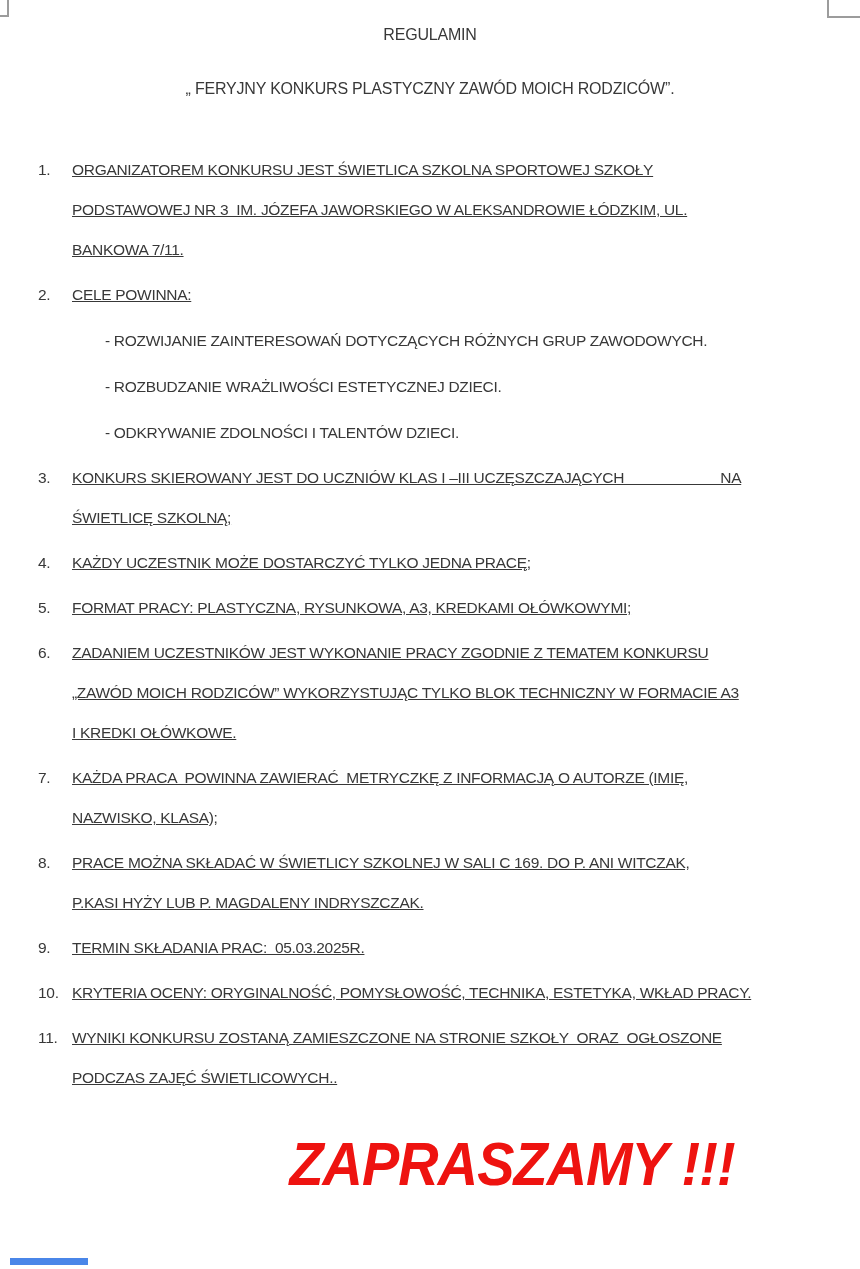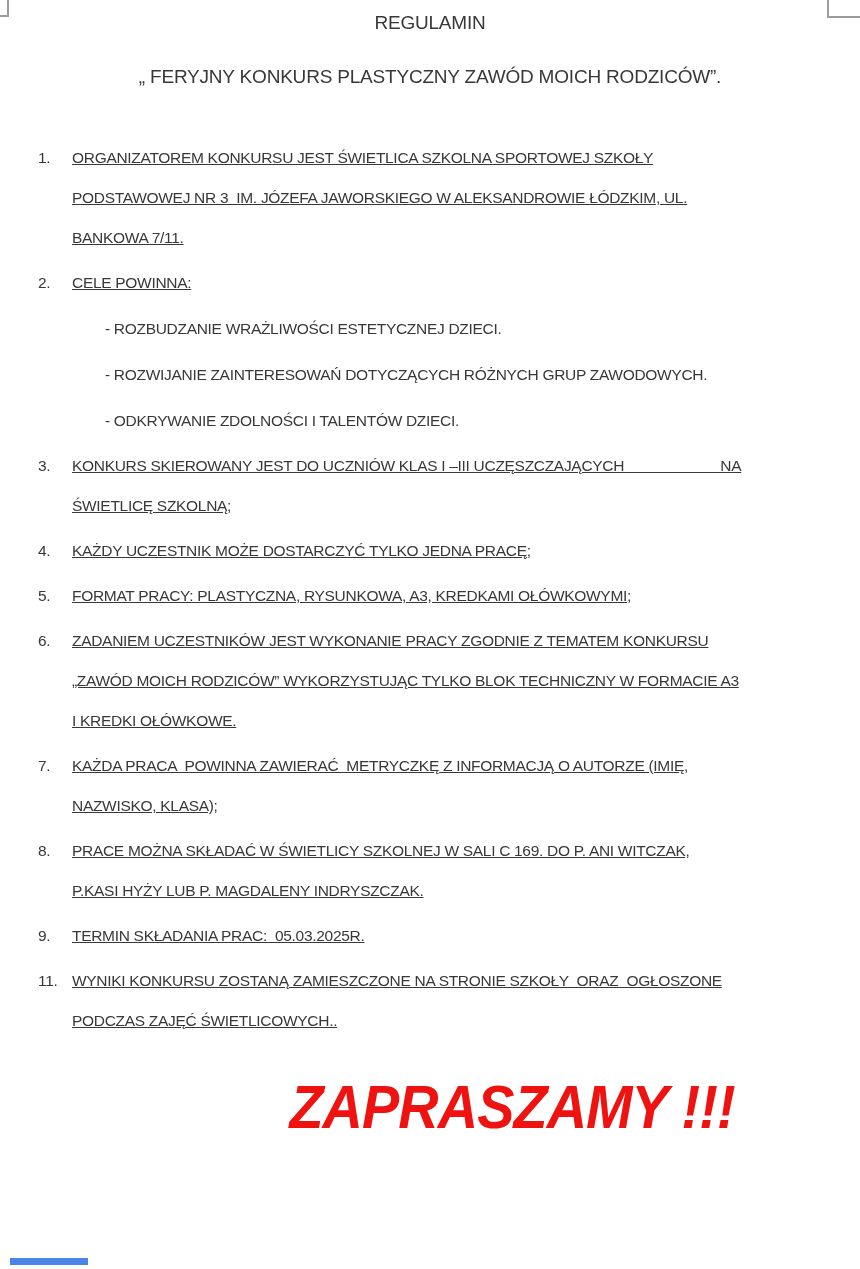--- a/index.html
+++ b/index.html
@@ -10,21 +10,21 @@
     background:#ffffff;
     font-family:"Liberation Sans", sans-serif;
     color:#383838;
     overflow:hidden;
   }
   
   .corner { position:absolute; top:0; }
   .corner-tl { left:0;  width:7px;  height:15px; border-right:2px solid #9c9c9c; border-bottom:2px solid #9c9c9c; }
   .corner-tr { right:0; width:31px; height:16px; border-left:2px solid #9c9c9c; border-bottom:2px solid #9c9c9c; }
 
-  .header { padding-top:8px; text-align:center; font-size:19px; letter-spacing:-0.2px; }
+  .header { padding-top:20px; text-align:center; font-size:16px; letter-spacing:-0.2px; }
   .title { line-height:30px; }
   .subtitle { margin-top:24px; line-height:30px; white-space:pre-wrap; }
 
   .list { margin-top:46px; padding:0 16px 0 38px; }
   .row { display:flex; margin-bottom:5px; font-size:15.5px; line-height:40px; letter-spacing:-0.3px; }
   .num { width:34px; flex:0 0 34px; }
   .body { flex:1; min-width:0; }
   .txt { white-space:pre-wrap;text-decoration:underline; }
   .sub { margin-top:6px; margin-left:33px; white-space:pre-wrap; }
 
@@ -60,22 +60,22 @@
         <div class="body">
           <div class="txt">ORGANIZATOREM KONKURSU JEST ŚWIETLICA SZKOLNA SPORTOWEJ SZKOŁY
 PODSTAWOWEJ NR 3  IM. JÓZEFA JAWORSKIEGO W ALEKSANDROWIE ŁÓDZKIM, UL.
 BANKOWA 7/11.</div>
         </div>
       </div>
       <div class="row">
         <div class="num">2.</div>
         <div class="body">
           <div class="txt">CELE POWINNA:</div>
+          <div class="sub">- ROZWIJANIE ZAINTERESOWAŃ DOTYCZĄCYCH RÓŻNYCH GRUP ZAWODOWYCH.</div>
           <div class="sub">- ROZBUDZANIE WRAŻLIWOŚCI ESTETYCZNEJ DZIECI.</div>
-          <div class="sub">- ROZWIJANIE ZAINTERESOWAŃ DOTYCZĄCYCH RÓŻNYCH GRUP ZAWODOWYCH.</div>
           <div class="sub">- ODKRYWANIE ZDOLNOŚCI I TALENTÓW DZIECI.</div>
         </div>
       </div>
       <div class="row">
         <div class="num">3.</div>
         <div class="body">
           <div class="txt">KONKURS SKIEROWANY JEST DO UCZNIÓW KLAS I –III UCZĘSZCZAJĄCYCH                        NA
 ŚWIETLICĘ SZKOLNĄ;</div>
         </div>
       </div>
@@ -113,20 +113,26 @@
 P.KASI HYŻY LUB P. MAGDALENY INDRYSZCZAK.</div>
         </div>
       </div>
       <div class="row">
         <div class="num">9.</div>
         <div class="body">
           <div class="txt">TERMIN SKŁADANIA PRAC:  05.03.2025R.</div>
         </div>
       </div>
       <div class="row">
+        <div class="num">10.</div>
+        <div class="body">
+          <div class="txt">KRYTERIA OCENY: ORYGINALNOŚĆ, POMYSŁOWOŚĆ, TECHNIKA, ESTETYKA, WKŁAD PRACY.</div>
+        </div>
+      </div>
+      <div class="row">
         <div class="num">11.</div>
         <div class="body">
           <div class="txt">WYNIKI KONKURSU ZOSTANĄ ZAMIESZCZONE NA STRONIE SZKOŁY  ORAZ  OGŁOSZONE
 PODCZAS ZAJĘĆ ŚWIETLICOWYCH..</div>
         </div>
       </div>
     </div>
 
   <div class="invite" style="color: rgb(238, 19, 16);">ZAPRASZAMY !!!</div>
 

